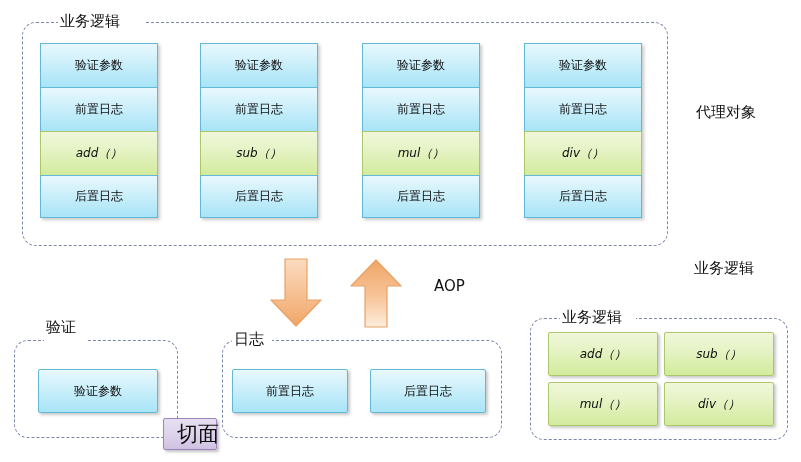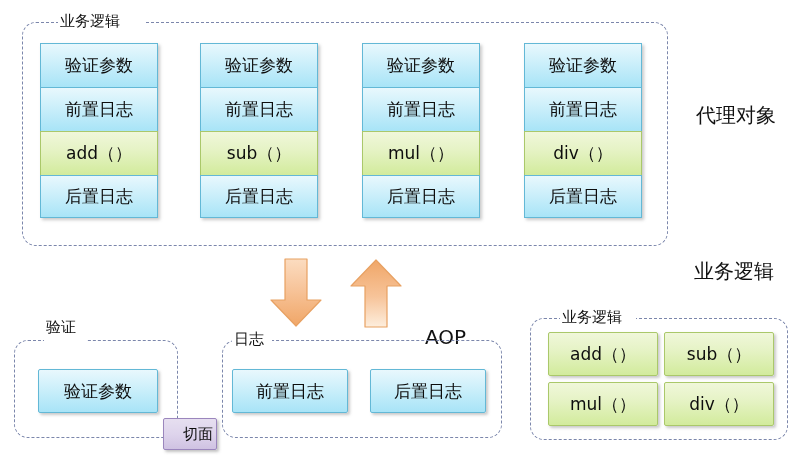--- a/index.html
+++ b/index.html
@@ -35,64 +35,65 @@
   }
   .group-label {
     position: absolute;
     font-size: 15px;
     line-height: 1;
     color: #111111;
     white-space: nowrap;
   }
   .free-label {
     position: absolute;
-    font-size: 20px;
+    font-size: 15px;
     line-height: 1;
     color: #111111;
     white-space: nowrap;
   }
 
   
   .cell {
     position: absolute;
     box-sizing: border-box;
     display: flex;
     align-items: center;
     justify-content: center;
-    font-size: 17px;
+    font-size: 12px;
     color: #0d0d0d;
     white-space: nowrap;
   }
   .cell-blue {
     background: linear-gradient(to bottom, #e8f8fd 0%, #d2f1fb 35%, #a8e4f7 100%);
     border: 1px solid #63b8d6;
   }
   .cell-green {
     background: linear-gradient(to bottom, #f0f7da 0%, #e6f3c6 40%, #d2eb9c 100%);
     border: 1px solid #aac86a;
+    font-style: italic;
   }
   .stack {
     position: absolute;
     box-shadow: 2px 2px 3px rgba(120,120,120,0.40);
   }
   .stack .cell { left: 0; right: 0; }
 
   .boxed {
     box-shadow: 2px 2px 3px rgba(120,120,120,0.40);
     border-radius: 2px;
   }
 
   
   .chip {
     position: absolute;
     box-sizing: border-box;
     display: flex;
     align-items: center;
     justify-content: center;
-    font-size: 15px;
+    font-size: 21px;
     color: #0d0d0d;
     background: linear-gradient(to bottom, #e6dff0 0%, #ded4ec 50%, #cfc2e2 100%);
     border: 1px solid #9b86bd;
     border-radius: 2px;
     box-shadow: 2px 2px 3px rgba(120,120,120,0.45);
     white-space: nowrap;
     padding-left: 16px;
   }
 
   
@@ -157,21 +158,21 @@
         <linearGradient id="gUp" x1="0" y1="0" x2="0" y2="1">
           <stop offset="0%" stop-color="#f0a667"></stop>
           <stop offset="55%" stop-color="#f7c49a"></stop>
           <stop offset="100%" stop-color="#fdeedd"></stop>
         </linearGradient>
       </defs>
       <path d="M28,2 L53,28 L39,28 L39,69 L17,69 L17,28 L3,28 Z" fill="url(#gUp)" stroke="#e8a162" stroke-width="1.2" stroke-linejoin="round"></path>
     </svg>
   </div>
 
-  <div class="free-label" style="left:425px; top:279px;margin-top:48px;">AOP</div>
+  <div class="free-label" style="left:434px; top:279px;">AOP</div>
 
   <div class="dashed-box" style="left:14px; top:340px; width:164px; height:98px;"></div>
   <div class="notch" style="left:44px; top:338px; width:42px;"></div>
   <div class="group-label" style="left:46px; top:320px;">验证</div>
 
   <div class="cell cell-blue boxed" style="left:38px; top:369px; width:120px; height:44px;">验证参数</div>
 
   <div class="dashed-box" style="left:222px; top:340px; width:280px; height:98px;"></div>
   <div class="notch" style="left:232px; top:338px; width:40px;"></div>
   <div class="group-label" style="left:234px; top:332px;text-align:right;">日志</div>

